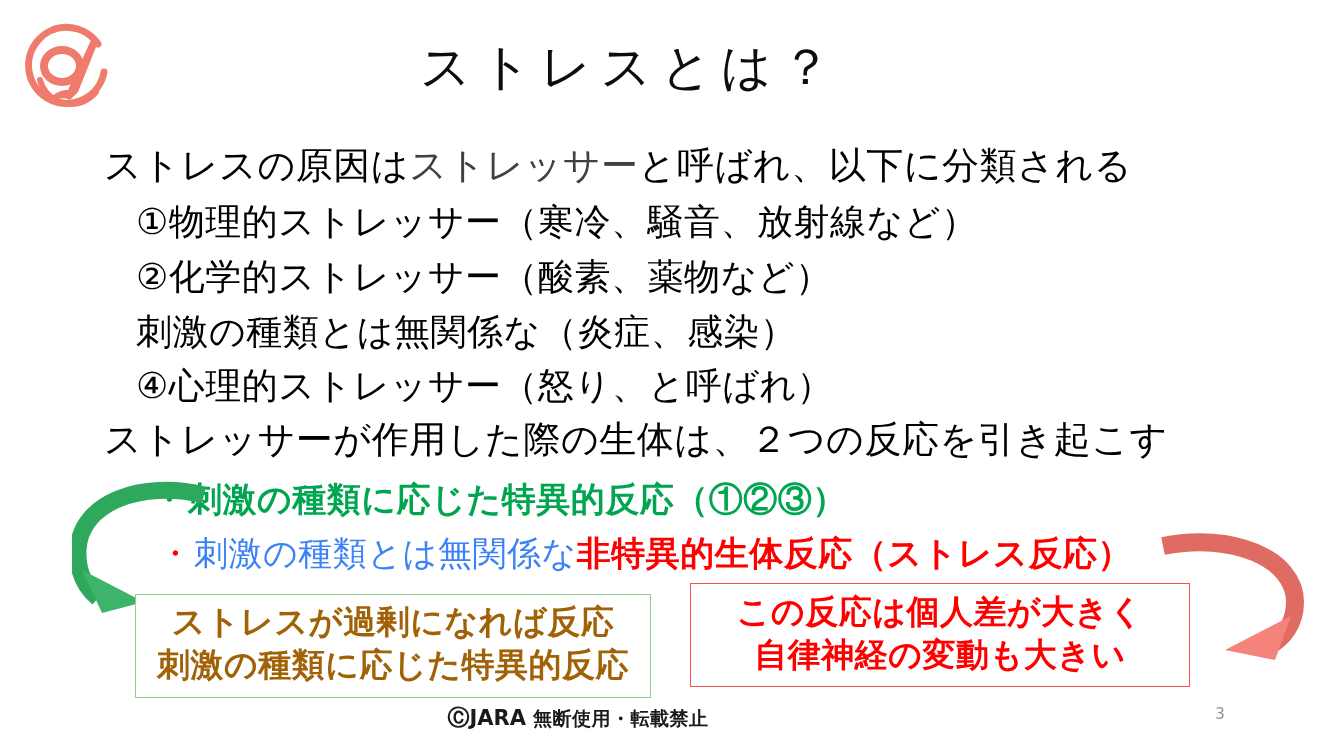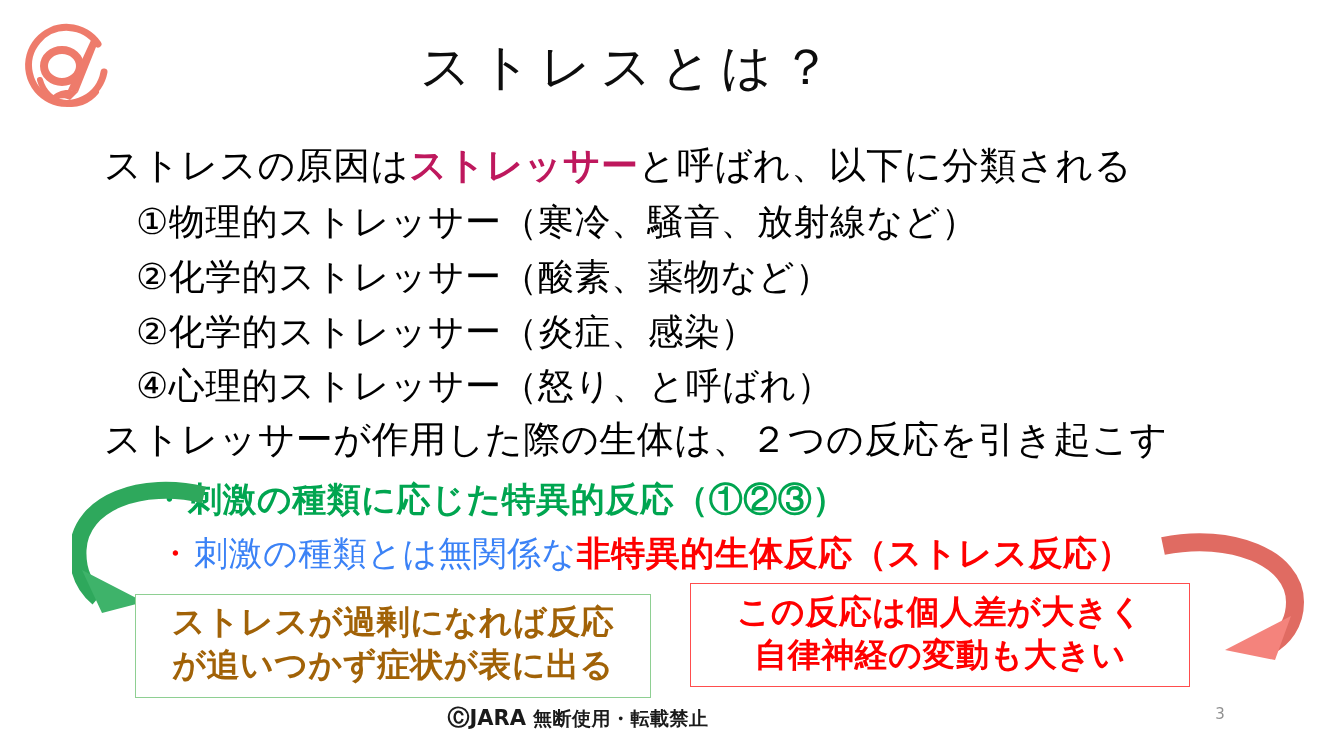--- a/index.html
+++ b/index.html
@@ -57,22 +57,22 @@
     line-height: 44px;
     letter-spacing: 0.5px;
   }
   .lvl2 {
     left: 136px;
     font-size: 36px;
     line-height: 44px;
     letter-spacing: 0.5px;
   }
   .blue-em {
-    color: #be185d;
-    font-weight: 700;
+    color: #404040;
+    font-weight: 400;
   }
   .red-em {
     color: #ff0000;
     font-weight: 700;
   }
 
   
   .bullet-row {
     position: absolute;
     white-space: nowrap;
@@ -197,21 +197,21 @@
   </div>
 
   <div id="title">ストレスとは？</div>
 
   <div class="line lvl1" style="top:144px;">
     <span>ストレスの原因は</span><span class="blue-em">ストレッサー</span><span>と呼ばれ、以下に分類される</span>
   </div>
 
   <div class="line lvl2" style="top:200px;">①物理的ストレッサー（寒冷、騒音、放射線など）</div>
   <div class="line lvl2" style="top:255px;">②化学的ストレッサー（酸素、薬物など）</div>
-  <div class="line lvl2" style="top:310px;">②化学的ストレッサー（炎症、感染）</div>
+  <div class="line lvl2" style="top:310px;">刺激の種類とは無関係な（炎症、感染）</div>
   <div class="line lvl2" style="top:364px;">④心理的ストレッサー（怒り、と呼ばれ）</div>
 
   <div class="line lvl1" style="top:418px;">ストレッサーが作用した際の生体は、２つの反応を引き起こす</div>
 
   <div class="bullet-row" style="left:152px; top:478px;">
     <span class="bullet-dot green">・</span>
     <span class="bullet-text green">刺激の種類に応じた特異的反応（①②③）</span>
   </div>
 
   <div class="bullet-row" style="left:158px; top:532px;">
@@ -229,21 +229,21 @@
 
   <div id="red-arrow">
     <svg viewBox="0 0 150 132" width="150" height="132" aria-hidden="true">
       <path d="M8,18 C76,4 140,30 140,74 C140,96 128,110 114,118" fill="none" stroke="#E06B62" stroke-width="18" stroke-linecap="butt"></path>
       <path d="M136,88 L70,122 L120,132 Z" fill="#F4837C"></path>
     </svg>
   </div>
 
   <div id="green-box" class="callout">
     <span class="cl">ストレスが過剰になれば反応</span>
-    <span class="cl">が追いつかず症状が表に出る</span>
+    <span class="cl">刺激の種類に応じた特異的反応</span>
   </div>
 
   <div id="red-box" class="callout">
     <span class="cl">この反応は個人差が大きく</span>
     <span class="cl">自律神経の変動も大きい</span>
   </div>
 
   <div id="footer-copy">
     <span class="mark">Ⓒ</span><span>JARA</span><span class="jp"> 無断使用・転載禁止</span>
   </div>

